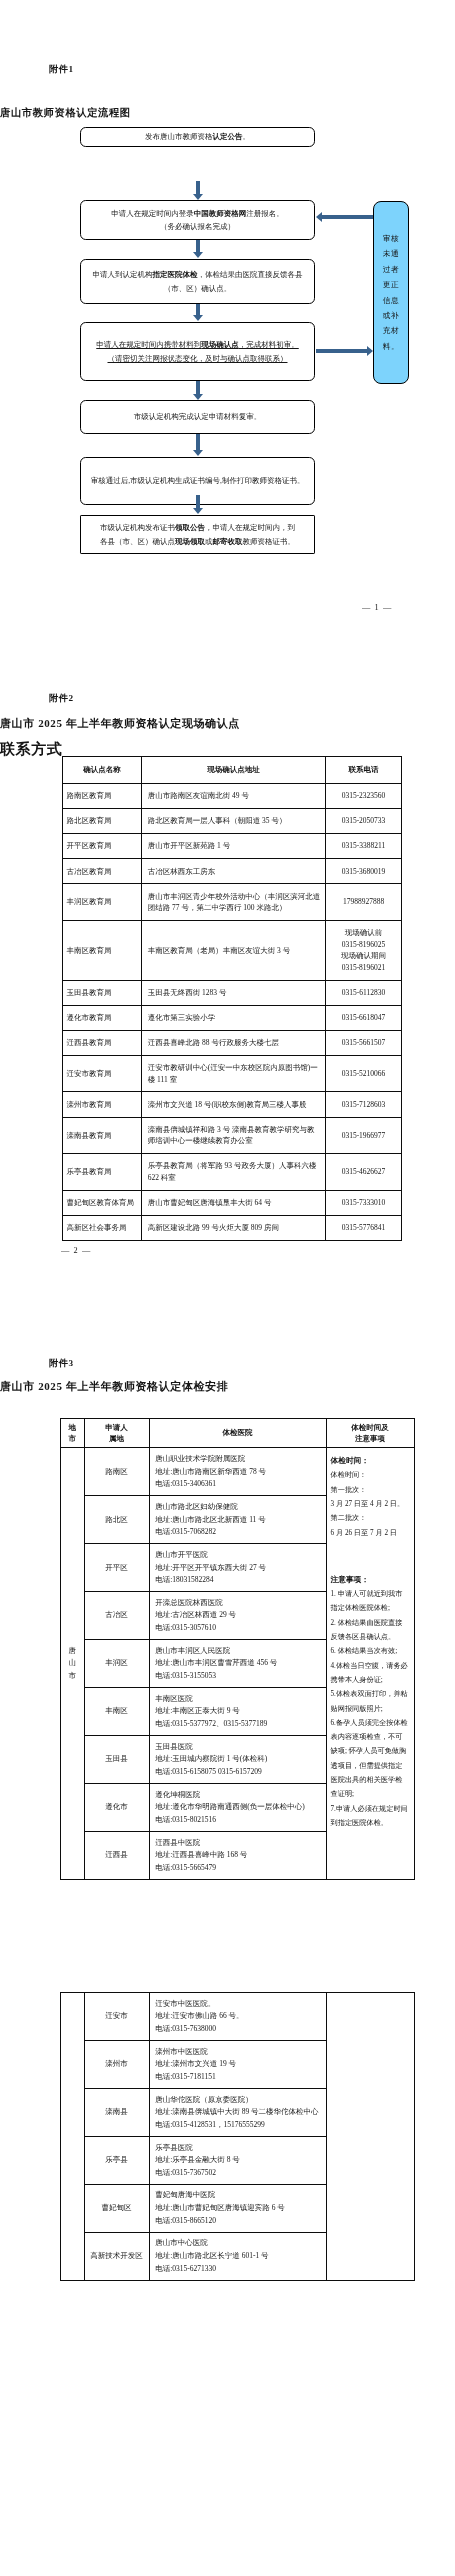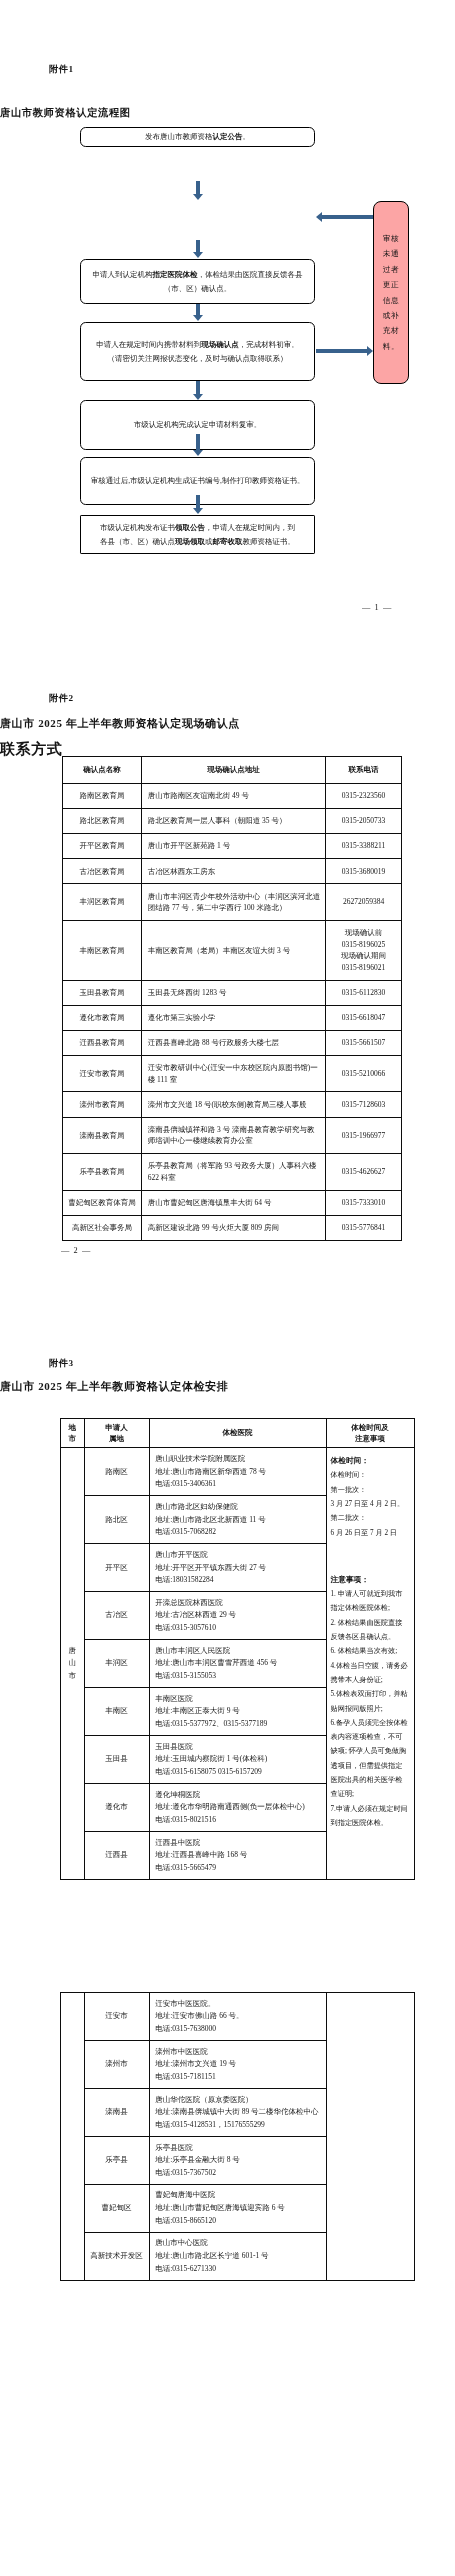--- a/index.html
+++ b/index.html
@@ -14,28 +14,28 @@
   .fbox {
     position:absolute; left:80px; width:235px; box-sizing:border-box;
     border:1.4px solid #000; border-radius:5.7px; background:#fff;
     display:flex; align-items:center; justify-content:center;
     text-align:center; font-size:7.5px; line-height:1.75; padding:1.7px 5.7px;
     white-space:pre-line;
   }
   .fb0 { top:127px; height:20px; }
   .fb1 { top:200px; height:40px; }
   .fb2 { top:259px; height:45px; }
-  .fb3 { top:322px; height:59px; }
-  .fb4 { top:400px; height:50px; }
+  .fb3 { top:322px; height:59px;text-decoration:underline; }
+  .fb4 { top:400px; height:34px; }
   .fb5 { top:457px; height:48px; }
   .fb6 { top:515px; height:39px; border-radius:1.1px; }
   .seg-bold { font-weight:bold; }
   .tallbox {
     position:absolute; left:373px; top:201px; width:36px; height:183px; box-sizing:border-box;
-    border:1.4px solid #000; border-radius:8px; background:#fca5a5;
+    border:1.4px solid #000; border-radius:8px; background:#7dd3fc;
     display:flex; align-items:center; justify-content:center;
     font-size:7.7px; line-height:2.0; letter-spacing:0.6px;
     text-align:center; word-break:break-all; padding:4.6px 7.5px;
   }
   .varrow { position:absolute; left:196px; width:4px; background:#38618C; }
   .varrow::after {
     content:""; position:absolute; left:50%; transform:translateX(-50%); bottom:-6.3px;
     border-left:5.2px solid transparent; border-right:5.2px solid transparent; border-top:6.9px solid #38618C;
   }
   .va0 { top:181px; height:12.6px; } .va1 { top:240px; height:12px; }
@@ -57,21 +57,21 @@
   .pn2 { left:61px; top:1246px; }
   .t2-title1 { top:716px; font-size:11px; }
   .t2-title2 { top:740px; font-size:15px; }
   .t3-title  { top:1379px; font-size:11px; }
   table.doc-table { border-collapse:collapse; position:absolute; background:#fff; table-layout:fixed; }
   table.doc-table td, table.doc-table th { border:0.9px solid #0c0c0c; font-size:7.5px; vertical-align:middle; }
   table.doc-table { border:1.3px solid #0c0c0c; }
   .tbl2 { left:62px; top:756px; width:339px; }
   .tbl2 th { height:24px; font-size:7.7px; font-weight:bold; text-align:center; }
   .tbl2 td { padding:6.3px 3.4px; line-height:11.5px; }
-  .tbl2 .c-name  { text-align:center; }
+  .tbl2 .c-name  { text-align:left; }
   .tbl2 .c-addr  { text-align:left; padding-left:5.7px; }
   .tbl2 .c-phone { text-align:center; }
   .tbl3 { left:60px; top:1418px; width:354px; }
   .tbl3b { left:60px; top:1992px; width:354px; }
   .tbl3 th, .tbl3b th { height:26.4px; font-size:7.7px; font-weight:bold; text-align:center; white-space:pre-line; line-height:11.5px; }
   .tbl3 td, .tbl3b td { padding:4.6px 3.4px; line-height:12.6px; }
   .c-region { text-align:center; white-space:pre-line; line-height:2.6; font-size:7.7px; }
   .c-local  { text-align:center; }
   .c-hosp   { text-align:left; padding-left:5.7px !important; }
   .c-notes  { vertical-align:top !important; padding:5.7px 4px !important; font-size:7.2px !important; line-height:14.3px !important; text-align:left; }
@@ -81,20 +81,22 @@
 </head>
 <body>
 
 <div class="doc">
 
   <div class="att-label" style="top:63px;">附件1</div>
   <div class="big-title flow-title">唐山市教师资格认定流程图</div>
 
   <div class="fbox fb0"><div><span>发布唐山市教师资格</span><span class="seg-bold">认定公告</span><span>。</span></div></div>
   <div class="varrow va0"></div>
+  <div class="fbox fb1"><div><span>申请人在规定时间内登录</span><span class="seg-bold">中国教师资格网</span><span>注册报名。</span><span>
+（务必确认报名完成）</span></div></div>
   <div class="varrow va1"></div>
   <div class="fbox fb2"><div><span>申请人到认定机构</span><span class="seg-bold">指定医院体检</span><span>，体检结果由医院直接反馈各县
 （市、区）确认点。</span></div></div>
   <div class="varrow va2"></div>
   <div class="fbox fb3"><div><span>申请人在规定时间内携带材料到</span><span class="seg-bold">现场确认点</span><span>，完成材料初审。
 （请密切关注网报状态变化，及时与确认点取得联系）</span></div></div>
   <div class="varrow va3"></div>
   <div class="fbox fb4"><div><span>市级认定机构完成认定申请材料复审。</span></div></div>
   <div class="varrow va4"></div>
   <div class="fbox fb5"><div><span>审核通过后,市级认定机构生成证书编号,制作打印教师资格证书。</span></div></div>
@@ -151,21 +153,21 @@
           <td class="c-name">古冶区教育局</td>
           <td class="c-addr">古冶区林西东工房东</td>
           <td class="c-phone">
             <div>0315-3680019</div>
           </td>
         </tr>
         <tr>
           <td class="c-name">丰润区教育局</td>
           <td class="c-addr">唐山市丰润区青少年校外活动中心（丰润区滨河北道团结路 77 号，第二中学西行 100 米路北）</td>
           <td class="c-phone">
-            <div>26272059384</div>
+            <div>17988927888</div>
           </td>
         </tr>
         <tr>
           <td class="c-name">丰南区教育局</td>
           <td class="c-addr">丰南区教育局（老局）丰南区友谊大街 3 号</td>
           <td class="c-phone">
             <div>现场确认前</div>
             <div>0315-8196025</div>
             <div>现场确认期间</div>
             <div>0315-8196021</div>

